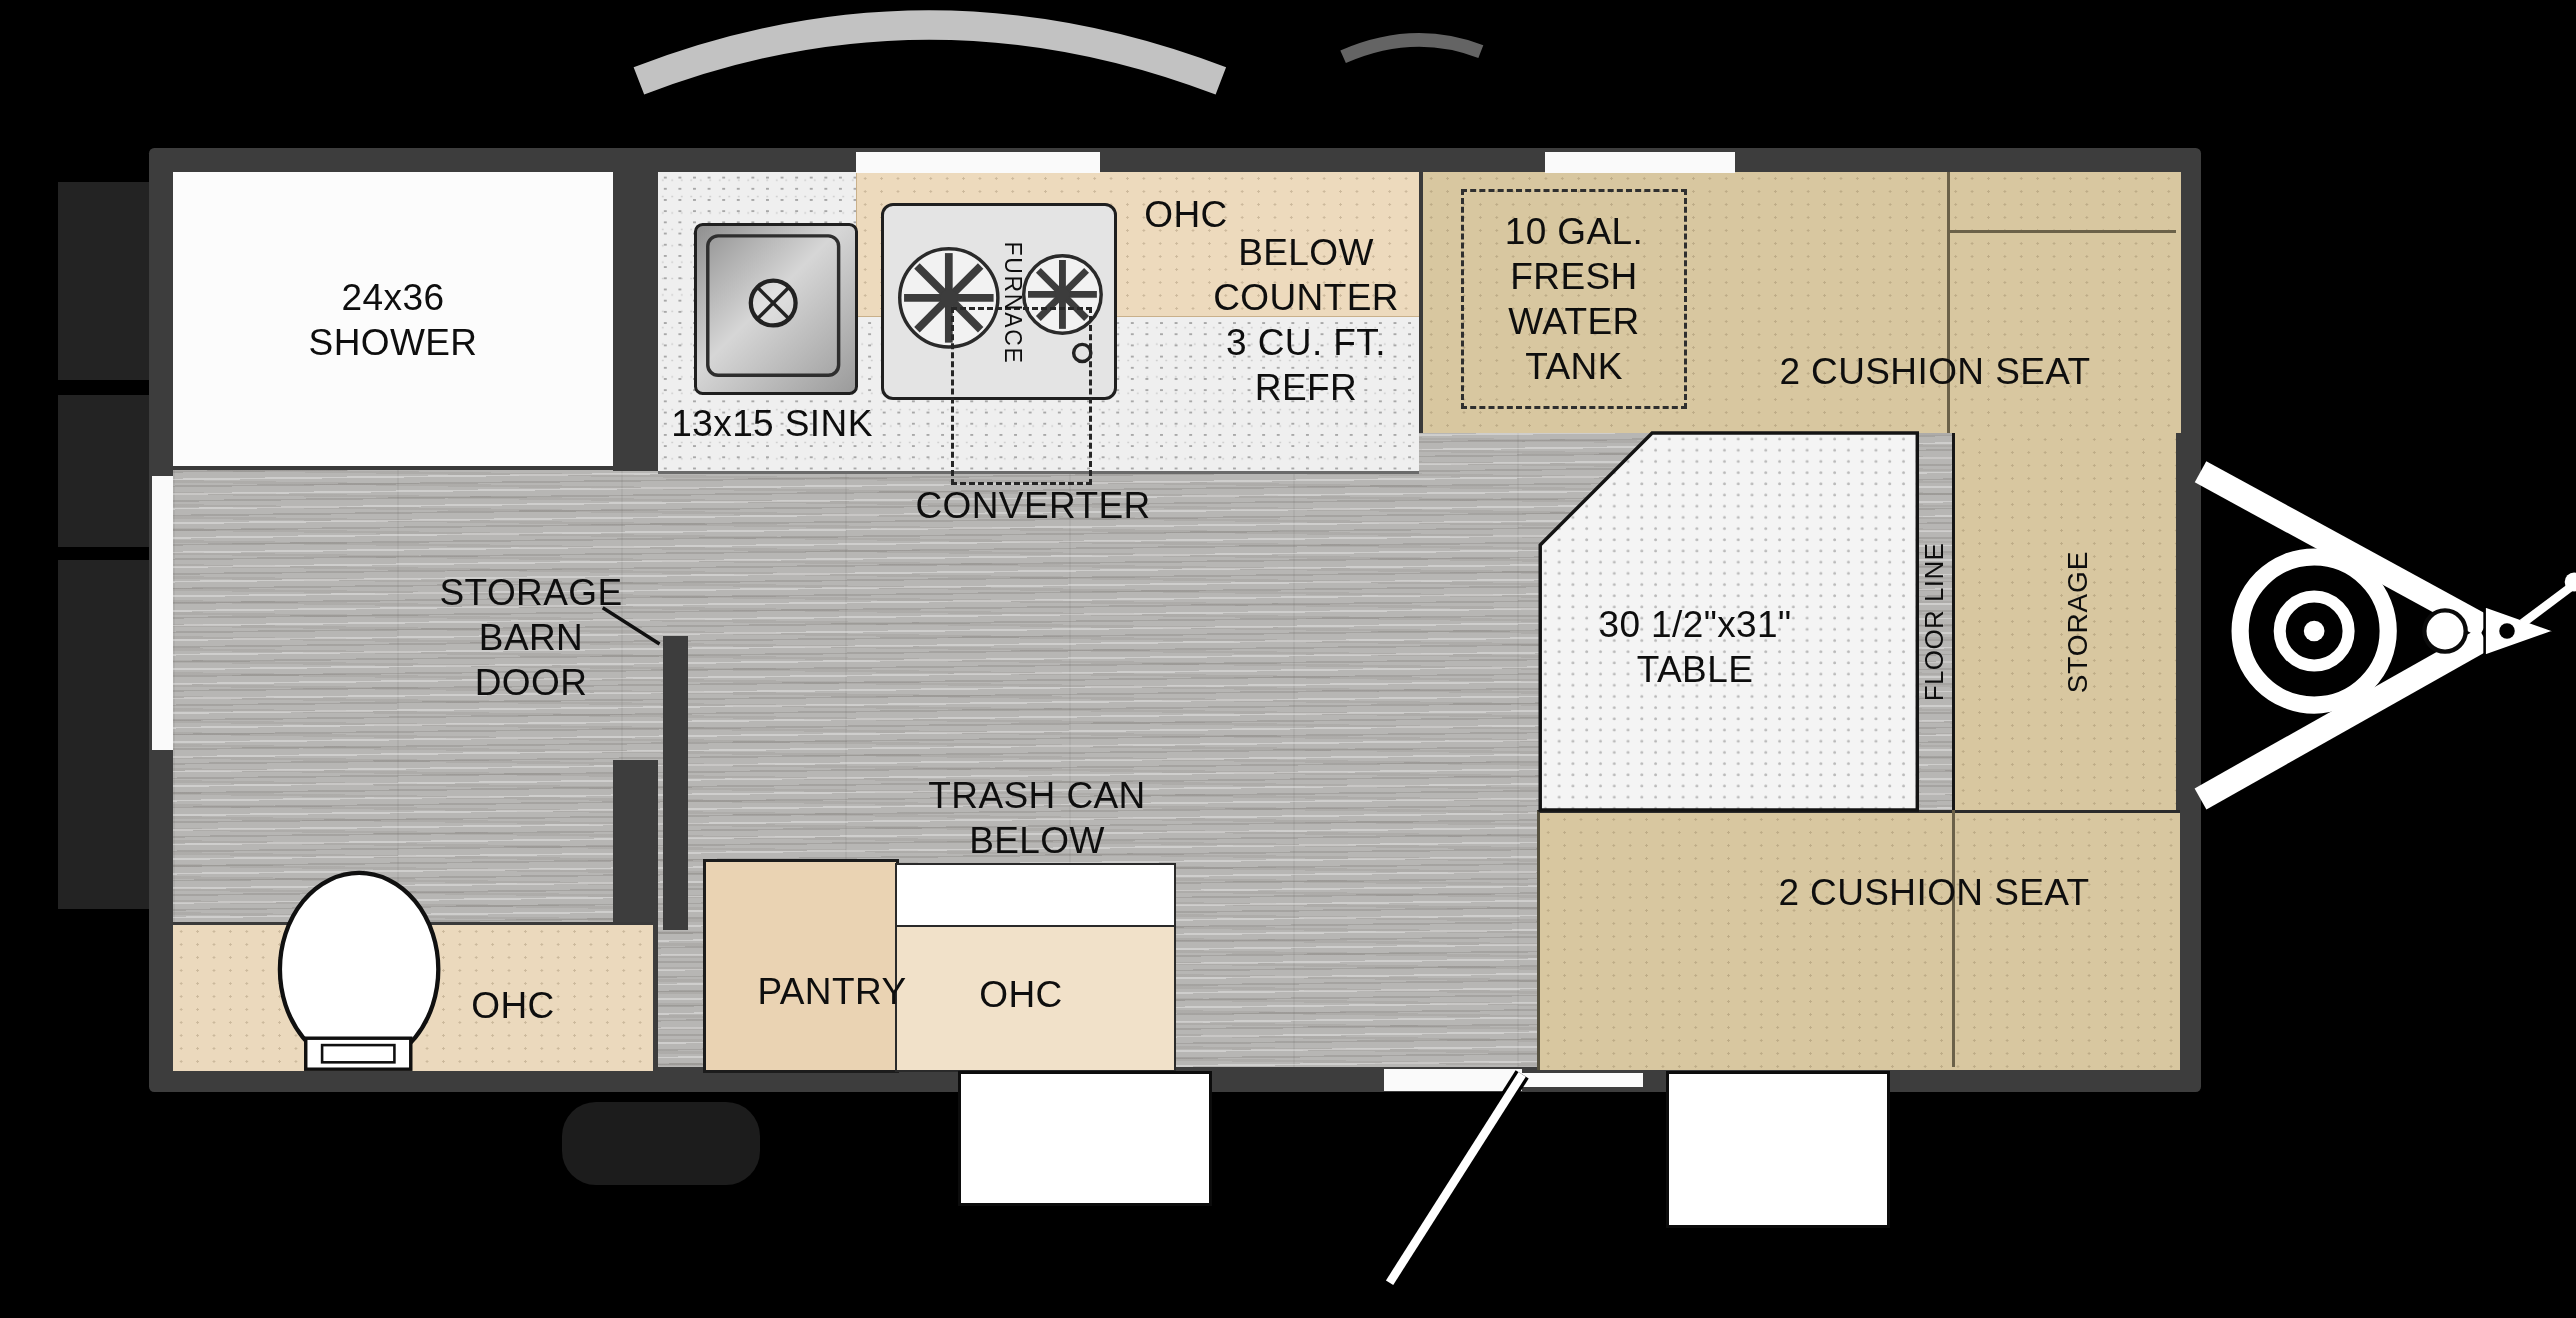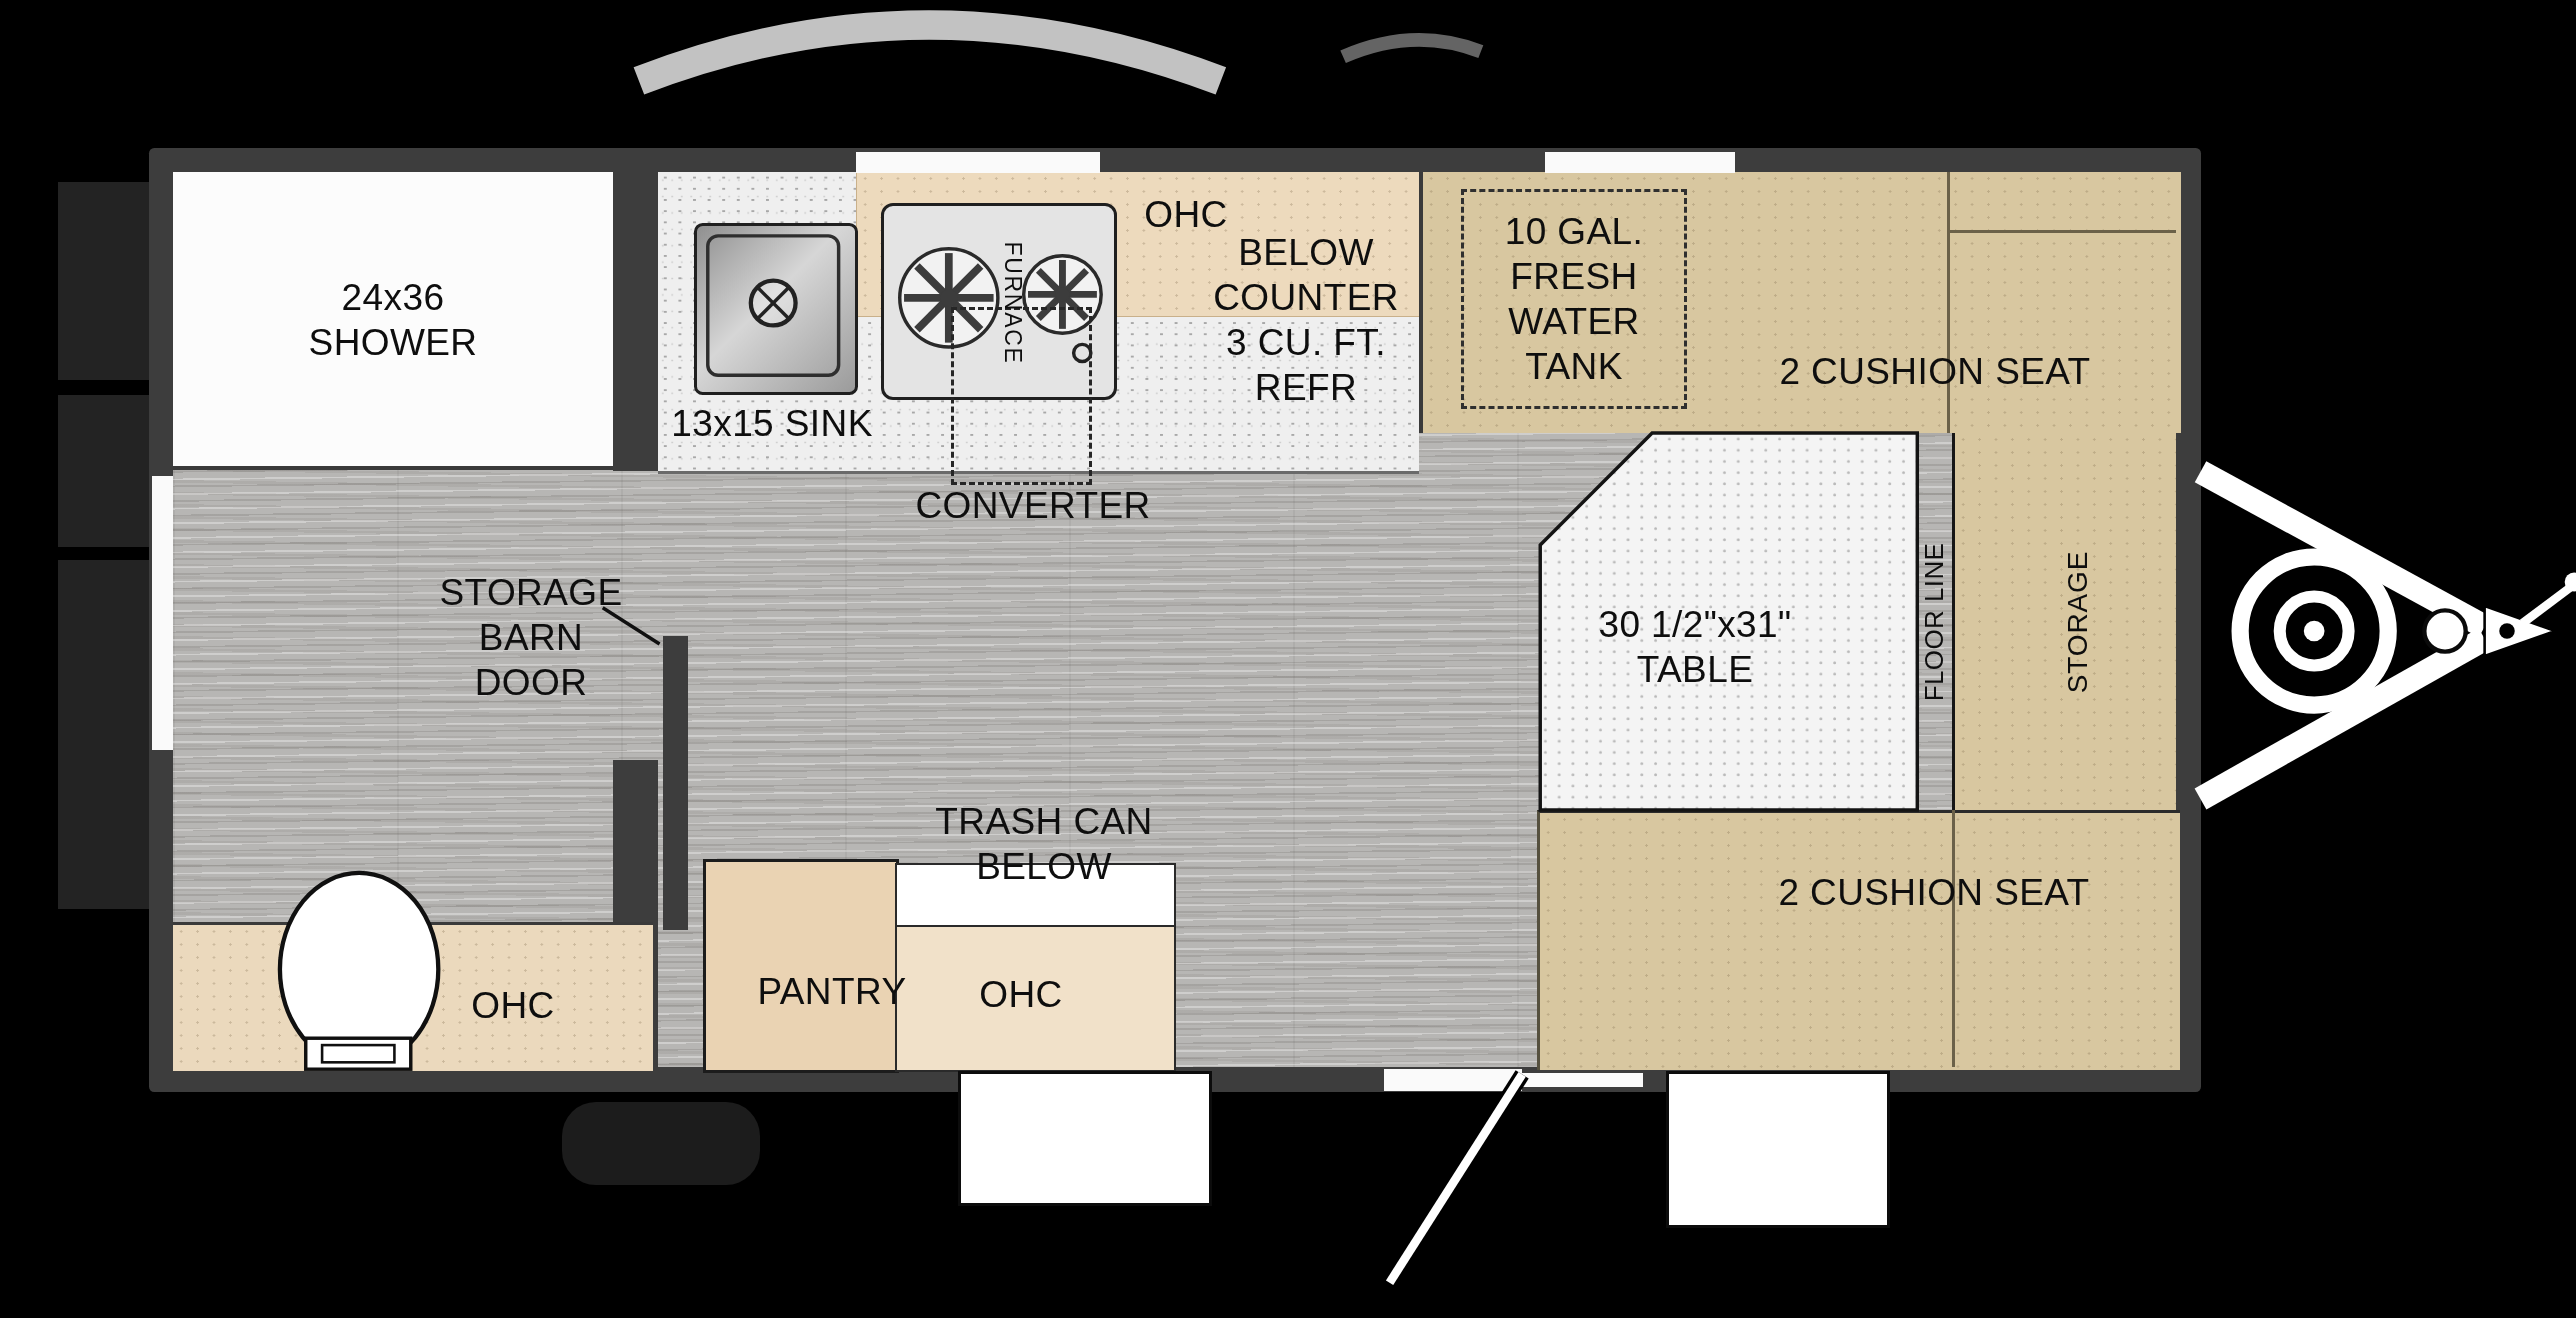--- a/index.html
+++ b/index.html
@@ -176,20 +176,20 @@
   <div class="lbl" style="left:1033px;top:506px;">CONVERTER</div>
   <div class="lbl" style="left:1935px;top:372px;white-space:nowrap;">2 CUSHION SEAT</div>
   <div class="lbl" style="left:1695px;top:647px;">30 1/2"x31"
 TABLE</div>
   <div class="lbl lbl--up" style="left:1935px;top:622px;font-size:26px;">FLOOR LINE</div>
   <div class="lbl lbl--up" style="left:2078px;top:622px;font-size:28px;letter-spacing:0.9px;">STORAGE</div>
   <div class="lbl" style="left:1934px;top:893px;white-space:nowrap;">2 CUSHION SEAT</div>
   <div class="lbl" style="left:531px;top:638px;">STORAGE
 BARN
 DOOR</div>
-  <div class="lbl" style="left:1037px;top:844px;margin-left:7px;">TRASH CAN
+  <div class="lbl" style="left:1037px;top:818px;">TRASH CAN
 BELOW</div>
   <div class="lbl" style="left:832px;top:992px;">PANTRY</div>
   <div class="lbl" style="left:1021px;top:995px;">OHC</div>
   <div class="lbl" style="left:513px;top:1006px;">OHC</div>
 
 </div>
 
 
 </body></html>

